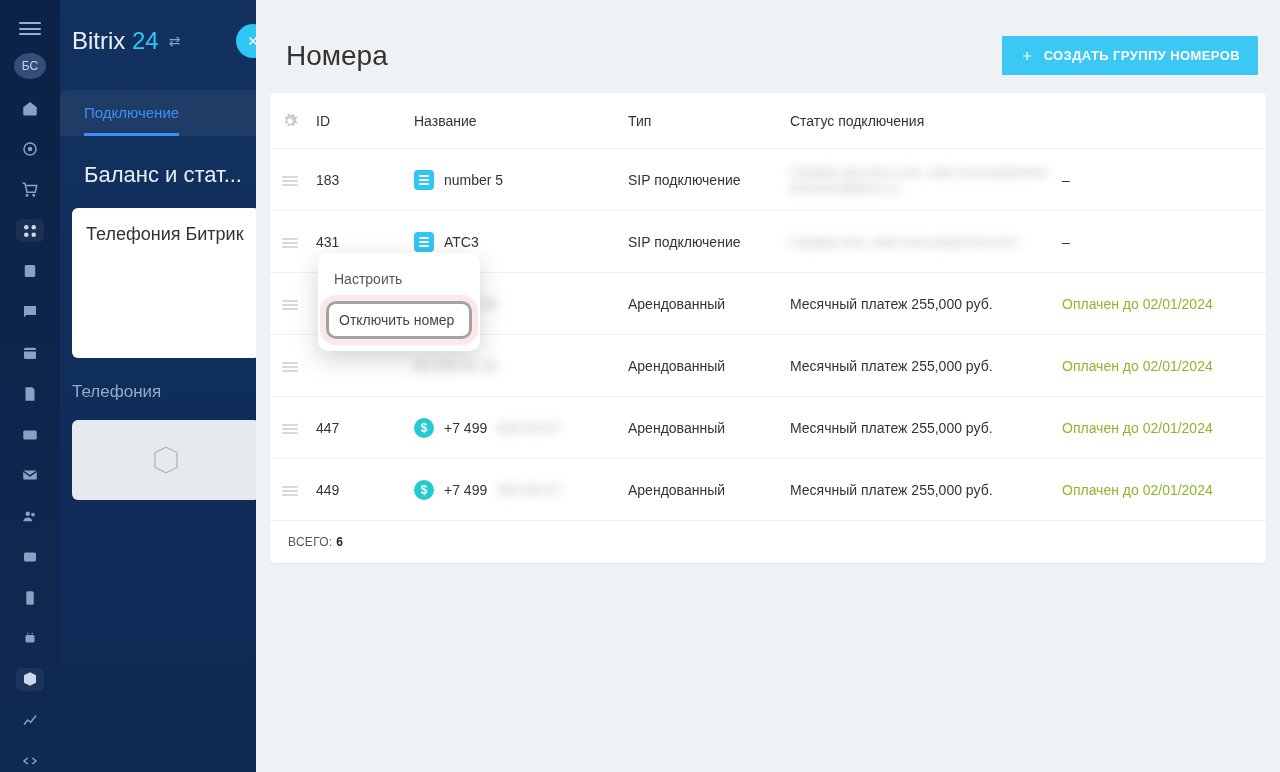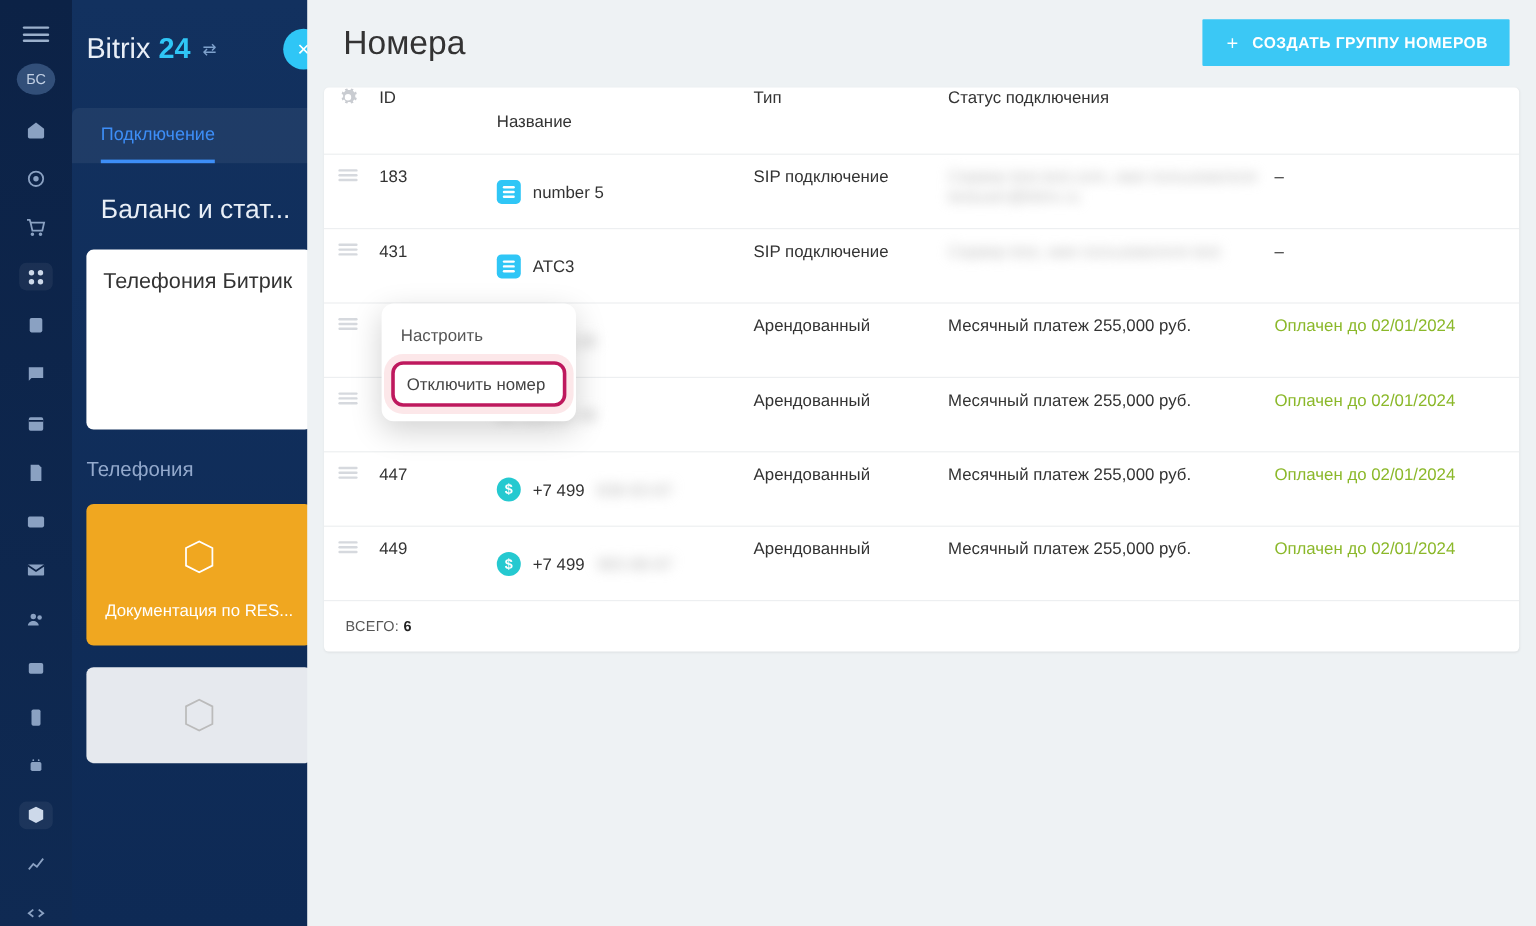--- a/index.html
+++ b/index.html
@@ -39,21 +39,21 @@
   
   .sec-panel {
     position: absolute;
     left: 60px; top: 0;
     width: 200px; height: 100%;
     background: linear-gradient(180deg, #12315f 0%, #0e2a55 100%);
     padding-top: 24px;
   }
   .brand-row {display:flex;align-items:center;gap:10px;padding:0 12px 12px 12px;}
   .brand { font-size: 24px; font-weight: 300; color:#e9eff7;}
-  .brand .b24{color:#2fc6f6;font-weight:700;}
+  .brand .b24{color:#2fc6f6;font-weight:400;}
   .brand-swap{color:#7ea1cc;font-size:14px;}
   .pill-close{
     margin-left:auto;
     width:34px;height:34px;border-radius:17px;
     background:#2fc6f6;display:flex;align-items:center;justify-content:center;
     cursor:pointer; position:relative; right:-22px;
   }
   .pill-close svg{width:14px;height:14px;stroke:#fff;stroke-width:2.5;fill:none;}
   .sub-tab-bar {
     margin-top:20px;
@@ -84,35 +84,35 @@
   .tool-card.grey svg{stroke:#bbb;}
 
   
   .main-panel {
     position:absolute;
     left:256px; top:0; right:0; height:100%;
     background:#eef2f4;
   }
   .main-header{
     display:flex;align-items:center;justify-content:space-between;
-    padding:16px 22px 18px 30px;
+    padding:36px 22px 18px 30px;
   }
   .main-title{font-size:28px;color:#333;font-weight:300;}
   .btn-create{
     background:#3bc8f5;color:#fff;border:none;border-radius:1px;
     padding:12px 18px; font-size:13px; letter-spacing:0.4px; font-weight:600;
     display:flex;align-items:center;gap:10px;cursor:pointer;
   }
   .btn-create svg{width:14px;height:14px;fill:#fff;}
 
   .table-wrap{
     margin:0 14px; background:#fff; border-radius:4px;
     box-shadow:0 1px 2px rgba(0,0,0,0.06);
   }
-  .trow{display:flex;border-bottom:1px solid #edeff1;}
+  .trow{display:flex;align-items:center;border-bottom:1px solid #edeff1;}
   .trow.header{height:56px;color:#333;font-size:14px;}
   .trow.body{min-height:62px;padding:10px 0;color:#333;font-size:14px;}
   .cell{padding:0 6px;}
   .c-gear{width:40px;display:flex;justify-content:center;}
   .c-id{width:98px;padding-left:6px;}
   .c-name{width:214px;display:flex;align-items:center;gap:10px;}
   .c-type{width:162px;}
   .c-desc{width:272px;}
   .c-status{flex:1;}
   .gear{width:16px;height:16px;fill:#c9ccd1;cursor:pointer;}
@@ -128,21 +128,21 @@
     position:absolute;
     left:318px; top:253px;
     width:162px;
     background:#fff; border-radius:10px;
     box-shadow:0 8px 26px rgba(0,0,0,0.18);
     padding:8px 0;
     z-index:10;
   }
   .popup-item{padding:10px 16px;font-size:14px;color:#555;cursor:pointer;}
   .popup-item.hl{
-    border:3px solid #be185d;border-radius:10px;margin:4px 8px;padding:8px 10px;
+    border:3px solid #a3a3a3;border-radius:10px;margin:4px 8px;padding:8px 10px;
     color:#444; box-shadow:0 0 0 6px rgba(229,57,70,0.12);
   }
   .table-footer{padding:14px 18px;font-size:12px;color:#555;letter-spacing:0.3px;}
   .table-footer b{color:#222;}
 </style>
 </head>
 <body>
 
 <div class="left-rail">
   <div class="burger">
@@ -259,26 +259,20 @@
     </div>
   </div>
   <div class="sub-tab-bar">
     <span class="sub-tab">Подключение</span>
   </div>
   <div class="sec-title">Баланс и стат...</div>
   <div class="sec-card">
     <div class="sec-card-title">Телефония Битрик</div>
   </div>
   <div class="section-label">Телефония</div>
-  <div class="tool-card amber">
-    <svg viewBox="0 0 48 48">
-        <path d="M12 16l12-6 12 6v16l-12 6-12-6z"></path>
-      </svg>
-    <span>Документация по RES...</span>
-  </div>
   <div class="tool-card grey">
     <svg viewBox="0 0 48 48">
         <path d="M12 16l12-6 12 6v16l-12 6-12-6z"></path>
       </svg>
   </div>
 </div>
 
 <div class="main-panel">
   <div class="main-header">
     <div class="main-title">Номера</div>

